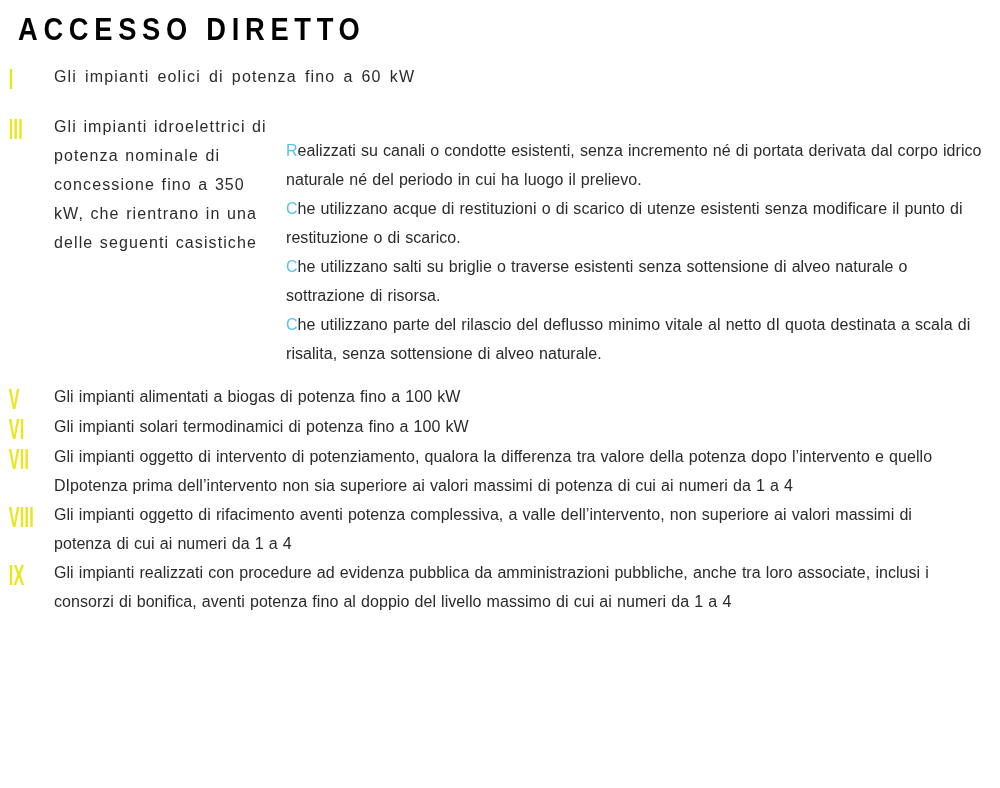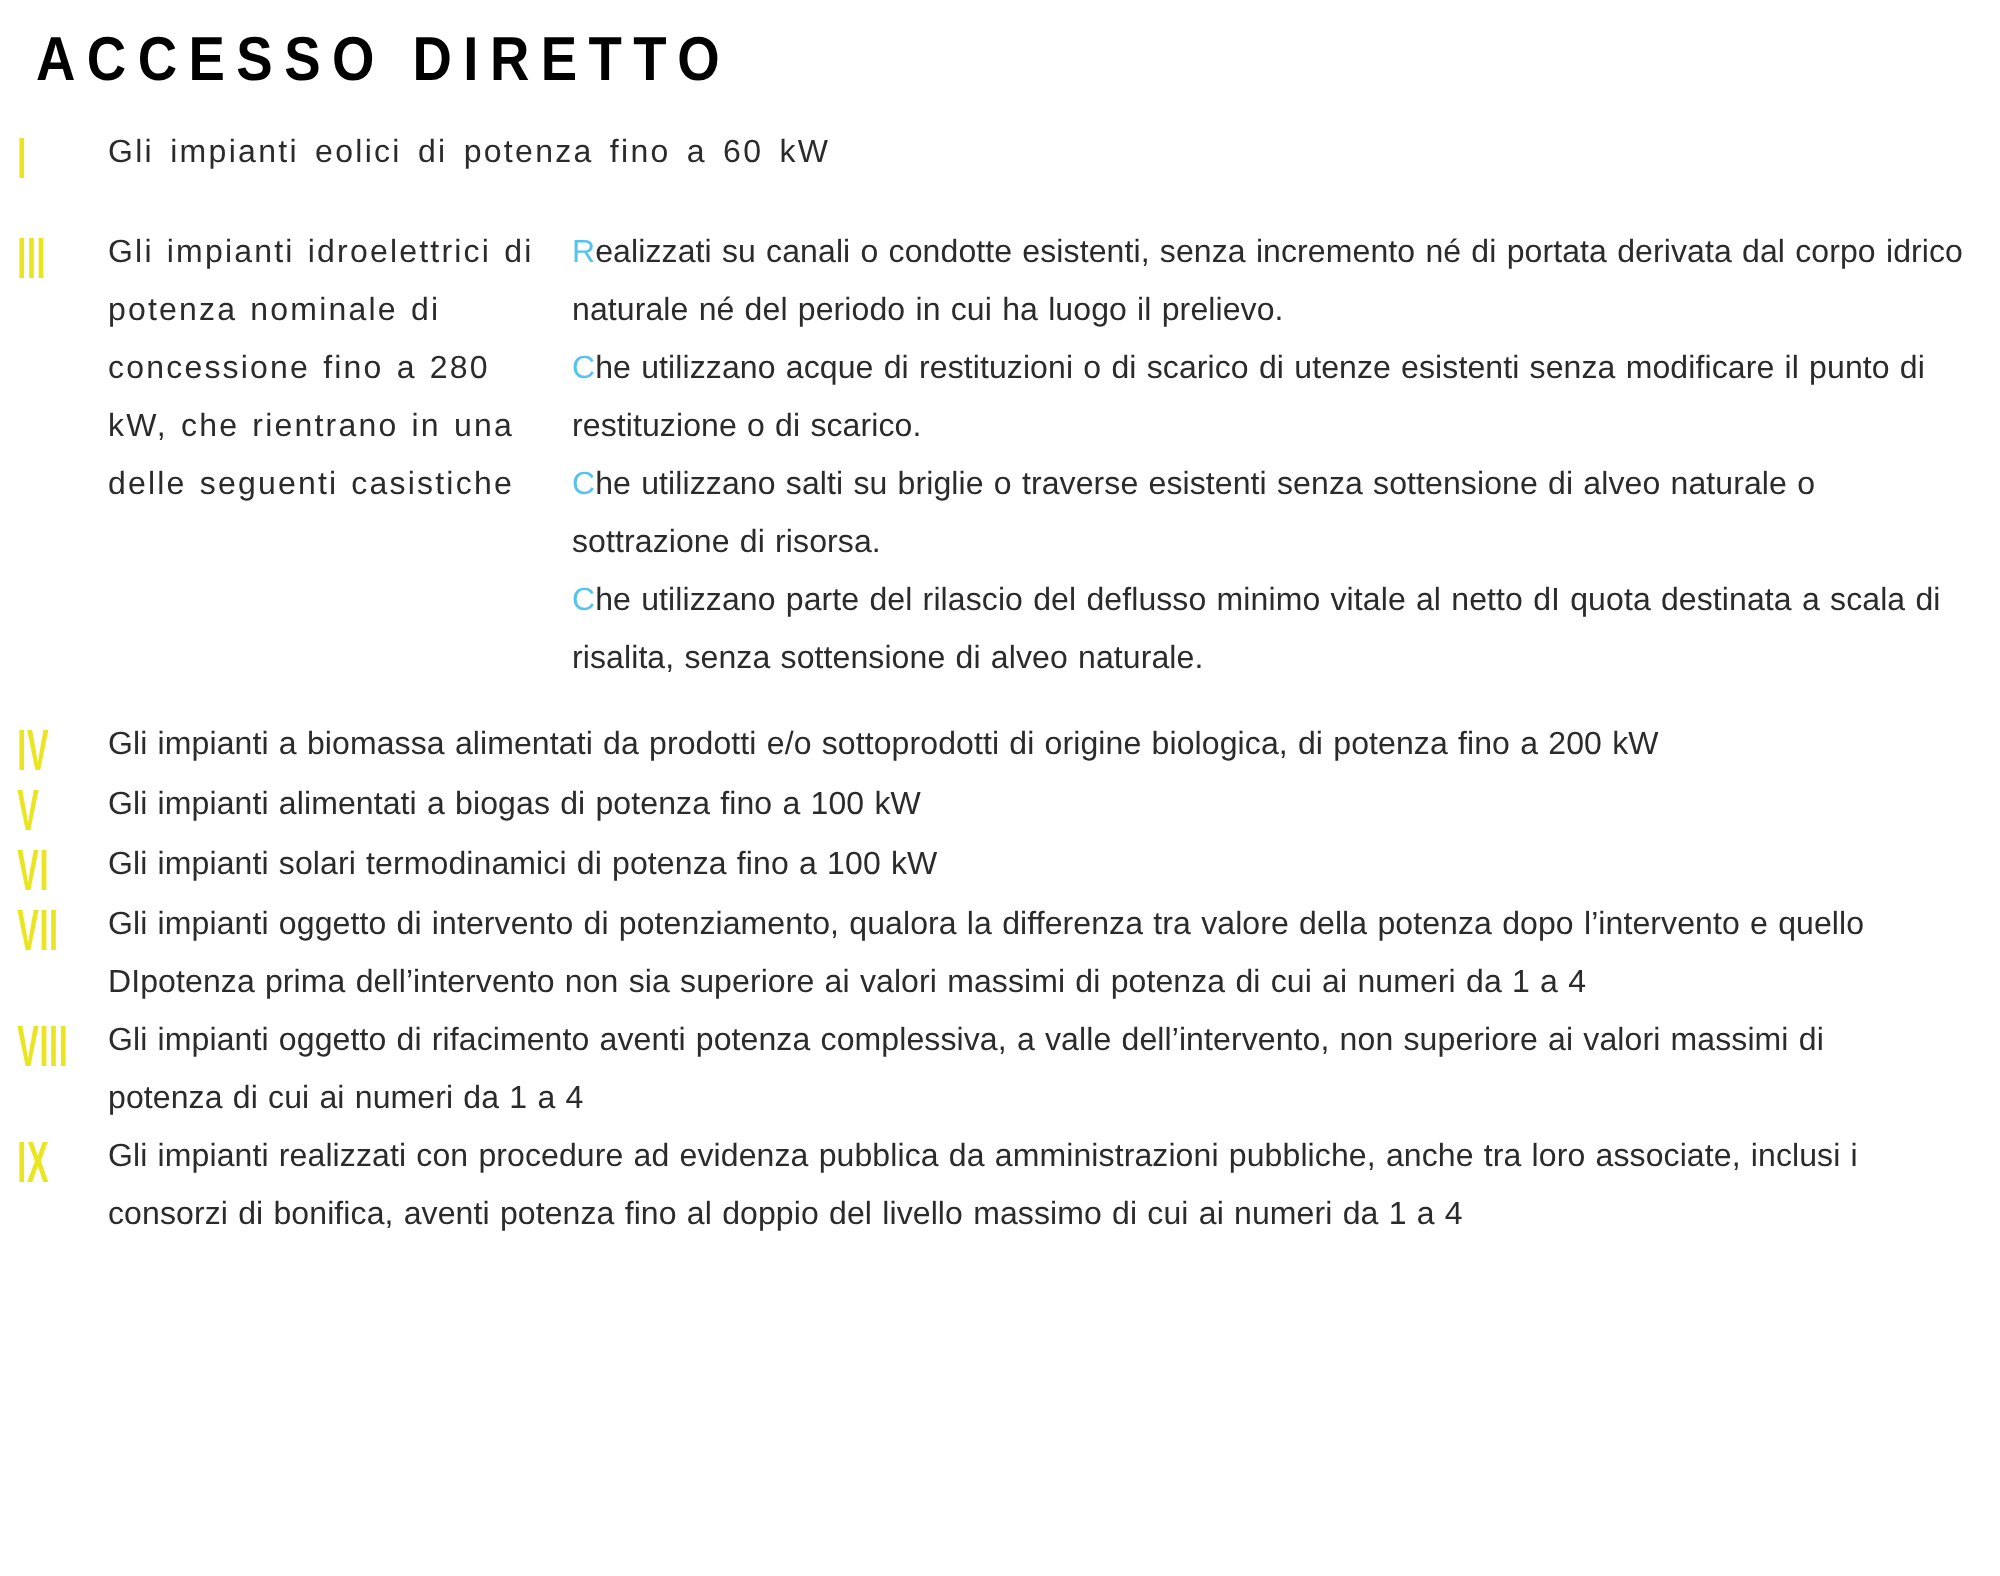--- a/index.html
+++ b/index.html
@@ -142,20 +142,21 @@
     padding-right: 8px;
     box-sizing: border-box;
   }
   .col-left .txt {
     letter-spacing: 1.1px;
     word-spacing: 1px;
   }
   .col-right {
     flex: 1 1 auto;
     box-sizing: border-box;
+    margin-top: 24px;
   }
   .subpara {
     margin: 0;
   }
   .cap {
     color: #54c4ef;
   }
 </style>
 </head>
 <body>
@@ -172,37 +173,31 @@
     <div class="row-body">
       <div class="txt tracked">Gli impianti eolici di potenza fino a 60 kW</div>
     </div>
   </div>
 
 
   <div class="row gap-md">
     <div class="numeral">III</div>
     <div class="row-body">
       <div class="col-left">
-        <div class="txt">Gli impianti idroelettrici di potenza nominale di concessione fino a 280 kW, che rientrano in una delle seguenti casistiche</div>
+        <div class="txt">Gli impianti idroelettrici di potenza nominale di concessione fino a 350 kW, che rientrano in una delle seguenti casistiche</div>
       </div>
       <div class="col-right">
         <p class="txt narrow subpara"><span class="cap">R</span><span>ealizzati su canali o condotte esistenti, senza incremento né di portata derivata dal corpo idrico naturale né del periodo in cui ha luogo il prelievo.</span></p>
         <p class="txt narrow subpara"><span class="cap">C</span><span>he utilizzano acque di restituzioni o di scarico di utenze esistenti senza modificare il punto di restituzione o di scarico.</span></p>
         <p class="txt narrow subpara"><span class="cap">C</span><span>he utilizzano salti su briglie o traverse esistenti senza sottensione di alveo naturale o sottrazione di risorsa.</span></p>
         <p class="txt narrow subpara"><span class="cap">C</span><span>he utilizzano parte del rilascio del deflusso minimo vitale al netto dI quota destinata a scala di risalita, senza sottensione di alveo naturale.</span></p>
       </div>
     </div>
   </div>
 
-  <div class="row gap-sm">
-    <div class="numeral">IV</div>
-    <div class="row-body">
-      <div class="txt narrow" style="padding-right:12px;">Gli impianti a biomassa alimentati da prodotti e/o sottoprodotti di origine biologica, di potenza fino a 200 kW</div>
-    </div>
-  </div>
 
   <div class="row gap-sm">
     <div class="numeral">V</div>
     <div class="row-body">
       <div class="txt narrow">Gli impianti alimentati a biogas di potenza fino a 100 kW</div>
     </div>
   </div>
 
   <div class="row gap-sm">
     <div class="numeral">VI</div>

